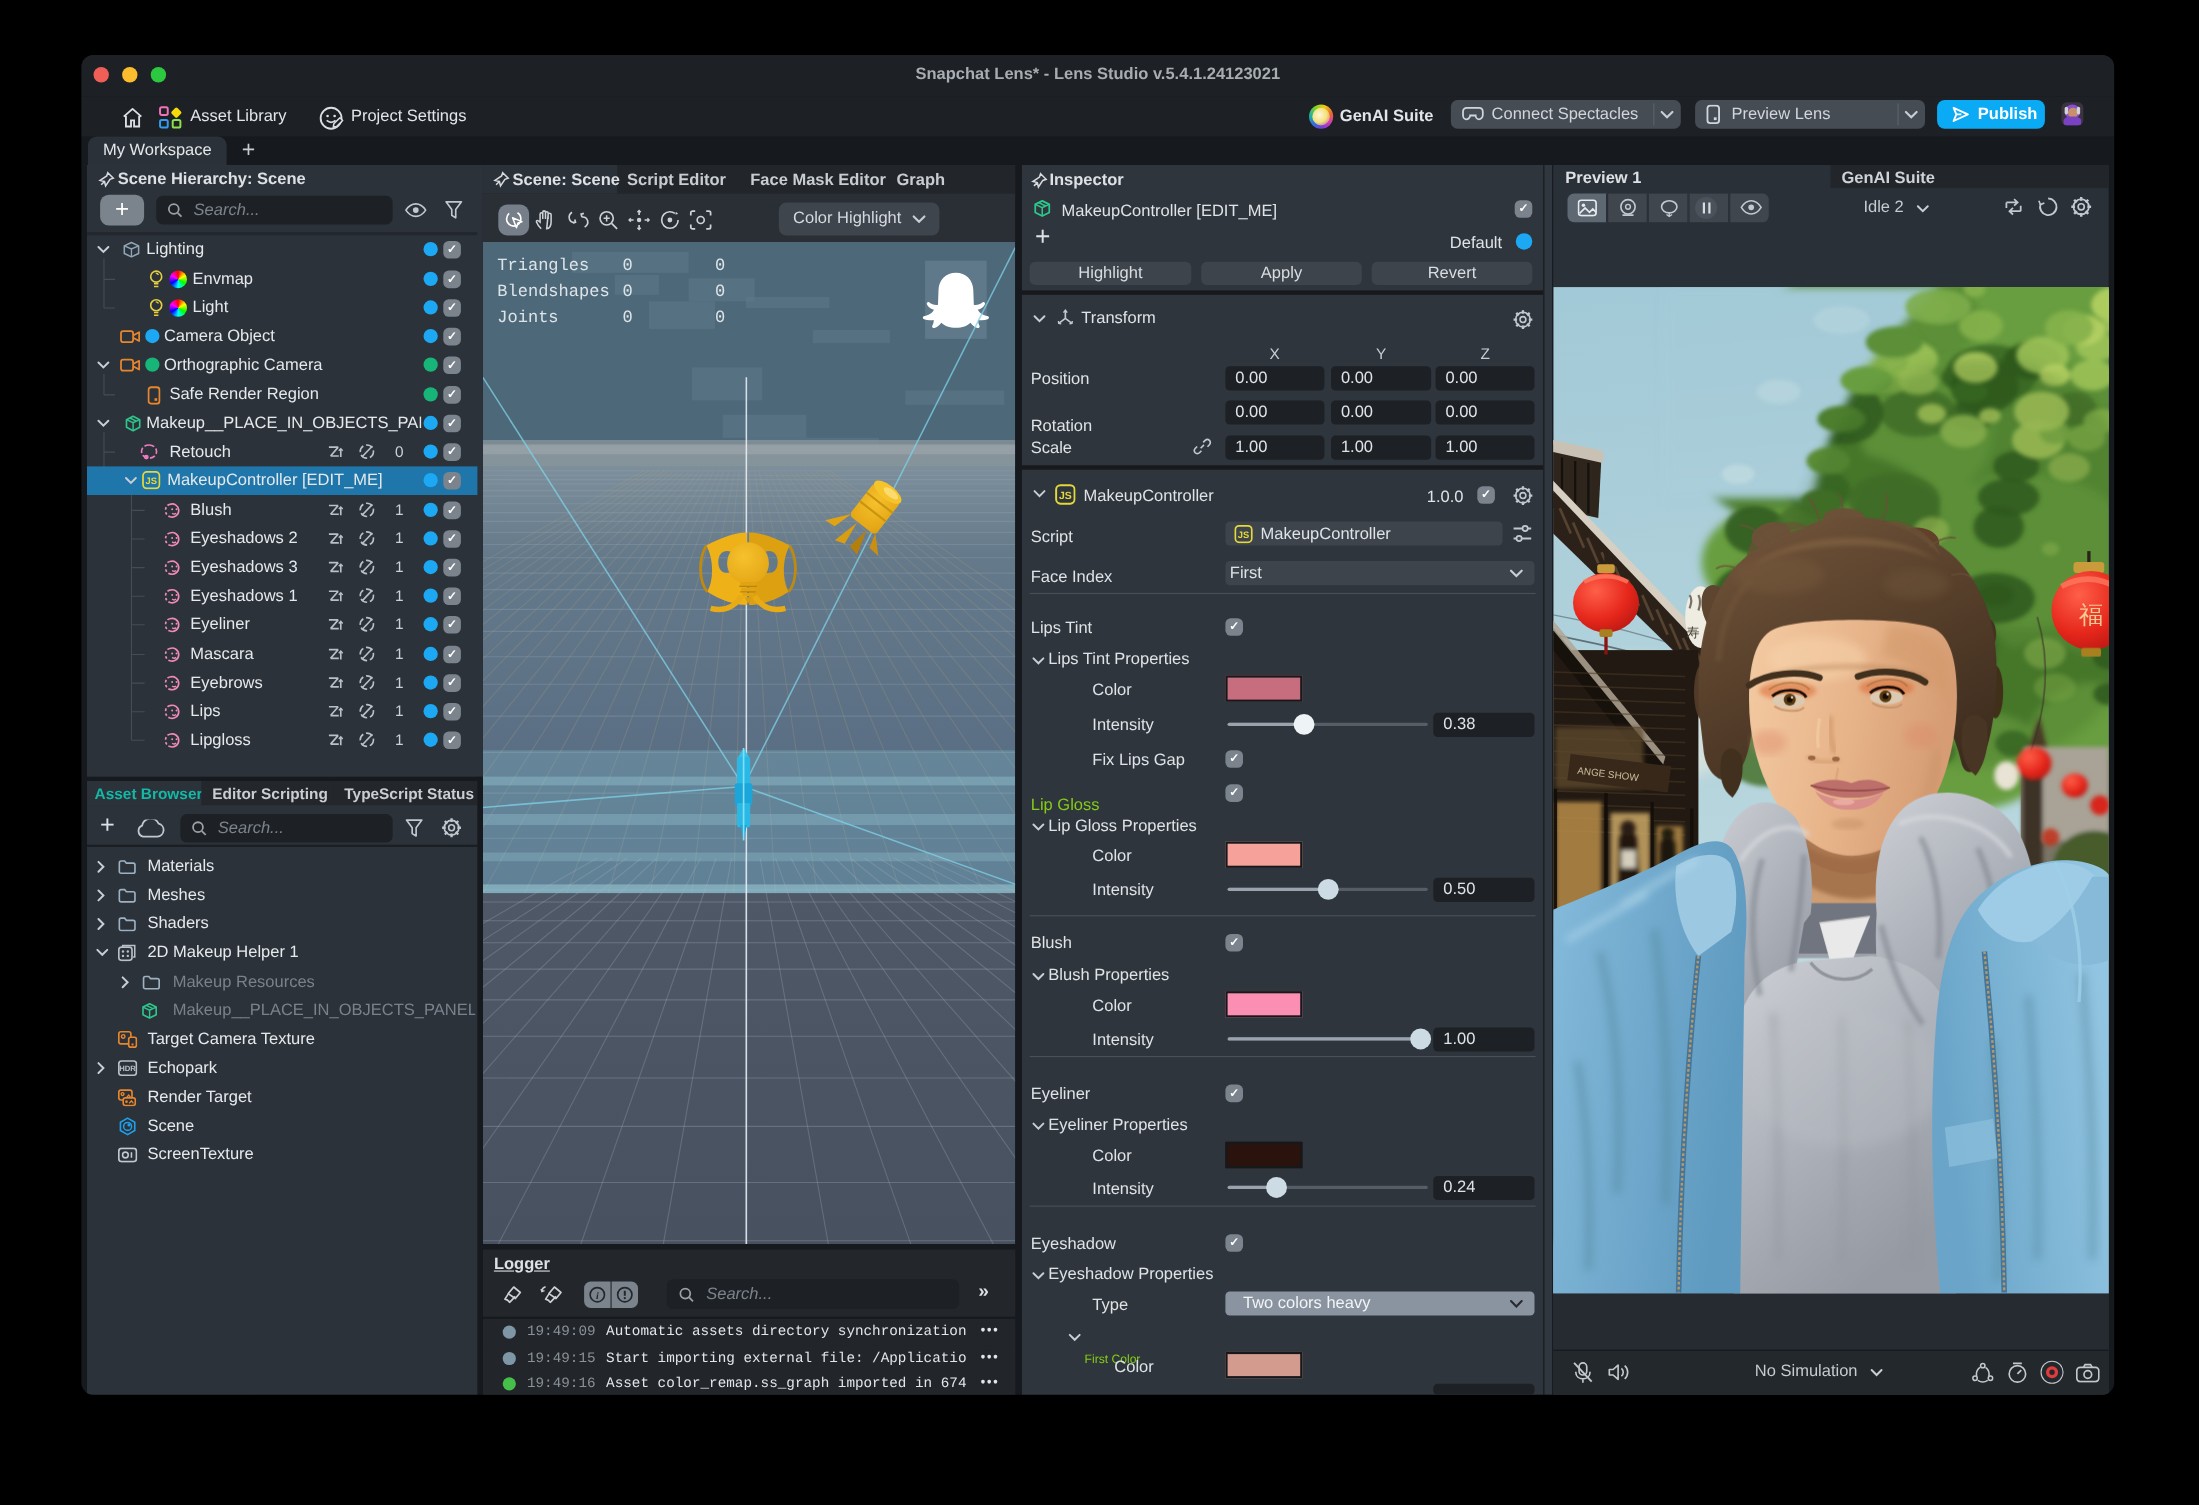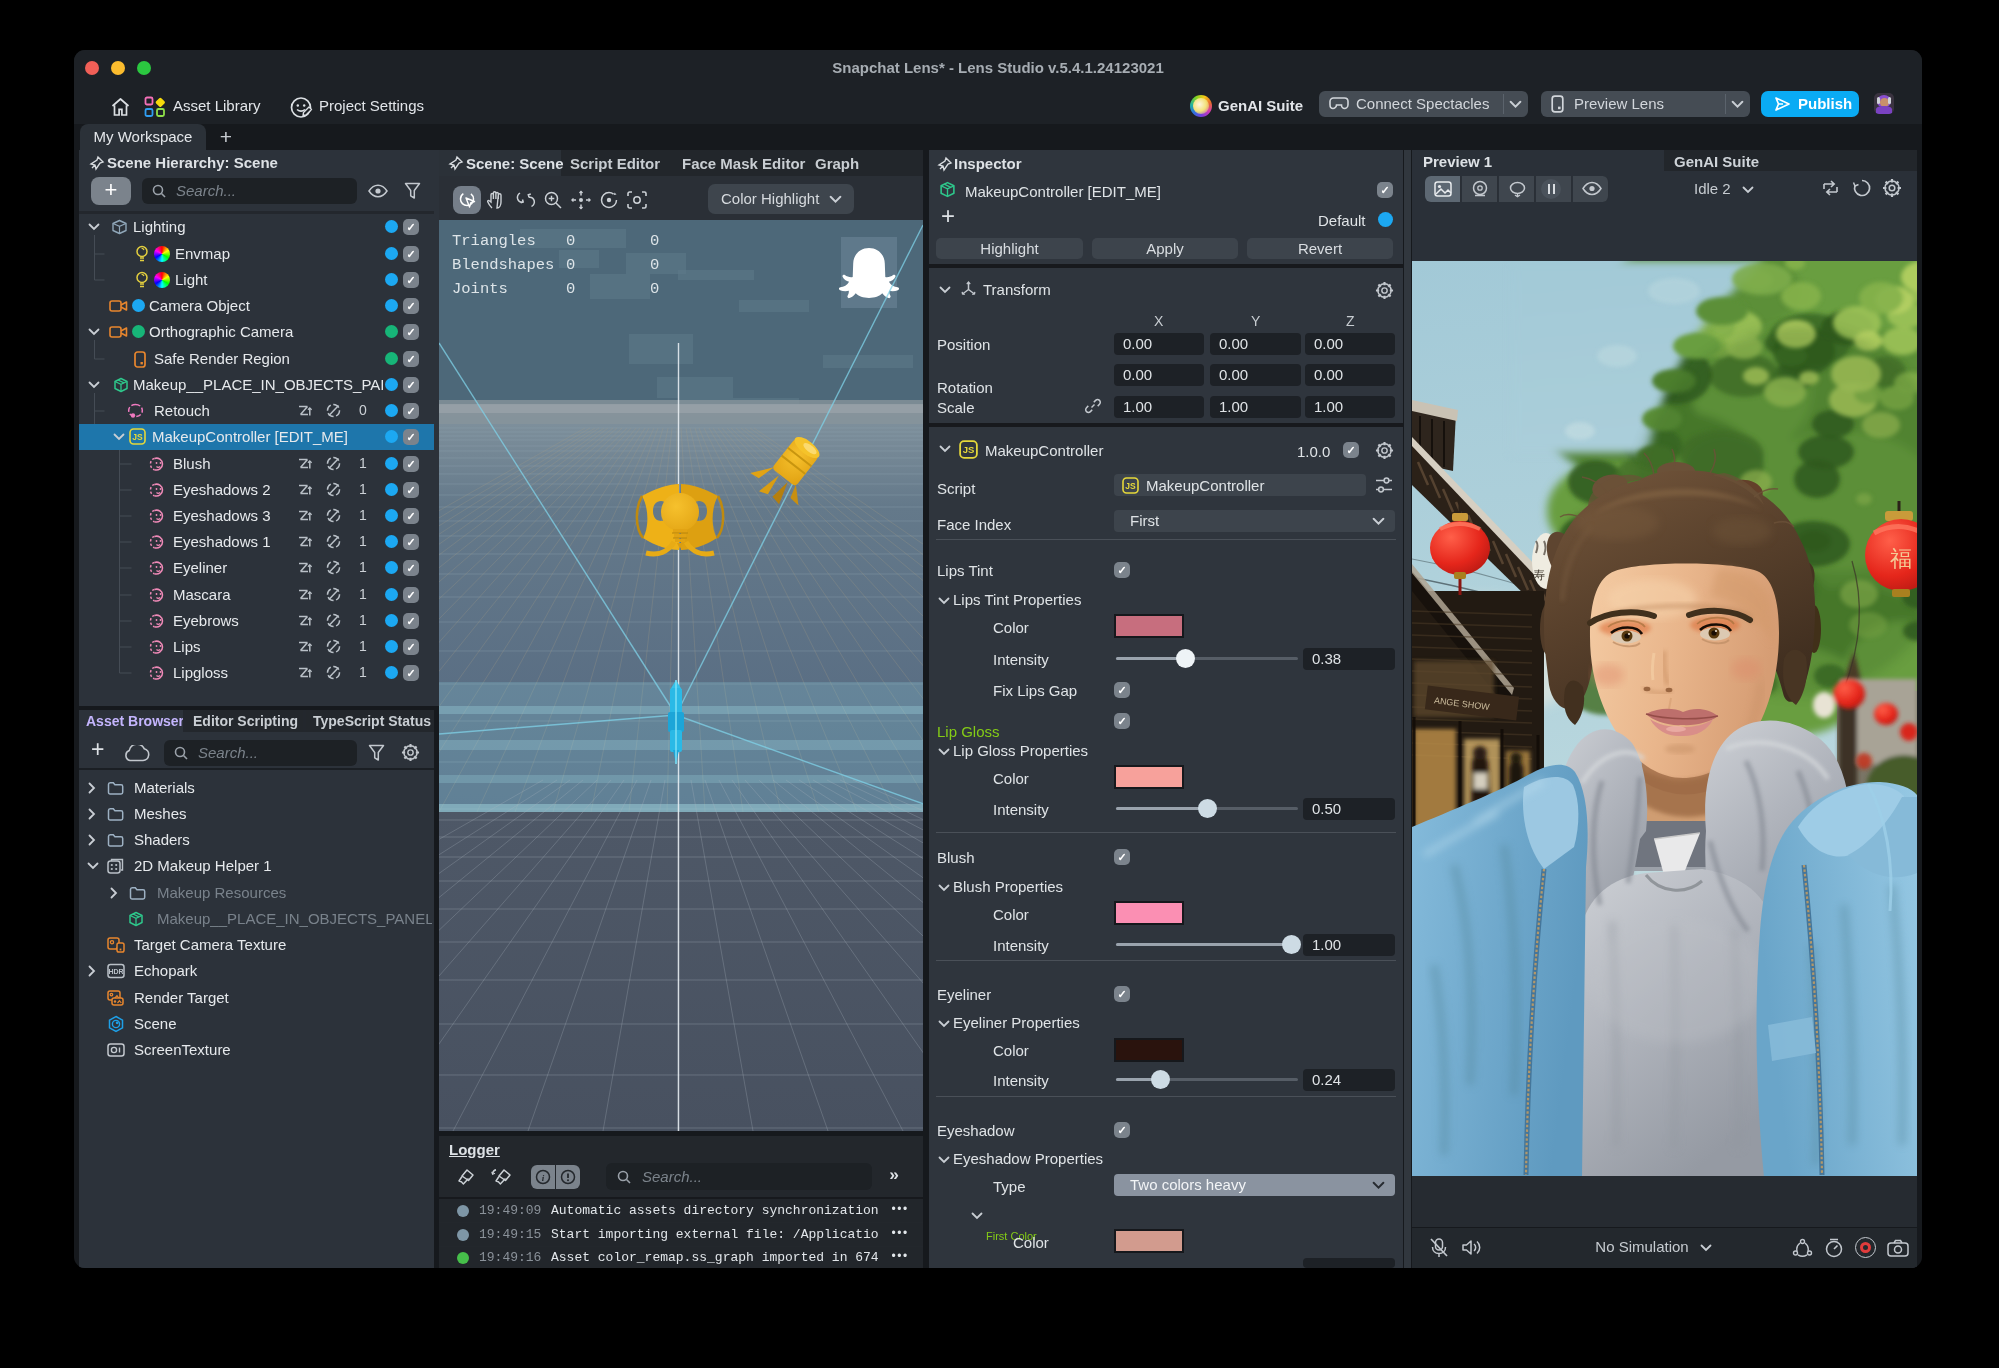--- a/index.html
+++ b/index.html
@@ -424,21 +424,21 @@
             <use href="#slash"></use>
           </svg>
           <div class="cnt" style="left:280px">1</div>
           <div class="bdot"></div>
           <div class="cbx">✓</div>
         </div>
     </div>
   </div>
 
   <div class="panel" id="assets" style="left:5px;top:660px;width:355px;height:558px;overflow:hidden;background:#23272d;">
-    <div class="abs" style="left:0;top:0;width:104px;height:22px;background:#2c323a;font-weight:bold;font-size:14px;color:#c4b5fd;line-height:22px;padding-left:7px;overflow:hidden;white-space:nowrap;">Asset Browser</div>
+    <div class="abs" style="left:0;top:0;width:104px;height:22px;background:#2c323a;font-weight:bold;font-size:14px;color:#14b8a6;line-height:22px;padding-left:7px;overflow:hidden;white-space:nowrap;">Asset Browser</div>
     <div class="abs" style="left:107px;top:0;width:117px;height:22px;background:#23272c;font-weight:bold;font-size:14px;color:#c9ced3;line-height:22px;padding-left:7px;overflow:hidden;white-space:nowrap;">Editor Scripting</div>
     <div class="abs" style="left:227px;top:0;width:128px;height:22px;background:#23272c;font-weight:bold;font-size:14px;color:#c9ced3;line-height:22px;padding-left:7px;overflow:hidden;white-space:nowrap;">TypeScript Status</div>
     <div class="abs" style="left:0;top:22px;width:355px;height:36px;background:#2c323a;"></div>
     <div class="abs" style="left:12px;top:26px;width:20px;height:26px;color:#dde1e5;font-size:23px;line-height:26px;">+</div>
     <svg class="abs" style="left:44px;top:35px" width="28" height="17" viewBox="0 0 28 17">
         <path d="M7 15.5h13a6 6 0 001.2-11.8A8 8 0 006.2 5.6 5.2 5.2 0 007 15.5z" stroke="#c3c8ce" stroke-width="1.6" fill="none"></path>
       </svg>
     <div class="srch" style="left:85px;top:30px;width:193px;height:26px;line-height:26px;padding-left:34px;">Search...</div>
     <svg class="abs" style="left:94px;top:35px" width="16" height="16" viewBox="0 0 16 16">
         <circle cx="7" cy="7" r="4.5" stroke="#9aa1a9" stroke-width="1.6" fill="none"></circle>
@@ -926,21 +926,21 @@
       </svg>
       <div class="abs" style="left:217px;top:327px;font-size:15px;color:#dfe3e6;white-space:nowrap;">MakeupController</div>
       <svg class="abs" style="left:446px;top:327px" width="18" height="16" viewBox="0 0 18 16">
         <g stroke="#c3c8ce" stroke-width="1.7">
           <path d="M1 3.5h16M1 12.5h16"></path>
         </g>
         <circle cx="11.5" cy="3.5" r="2.4" fill="#3d444c" stroke="#c3c8ce" stroke-width="1.5"></circle>
         <circle cx="6" cy="12.5" r="2.4" fill="#3d444c" stroke="#c3c8ce" stroke-width="1.5"></circle>
       </svg>
       <div class="abs" style="left:8px;top:366px;font-size:15px;color:#dfe3e6;white-space:nowrap;">Face Index</div>
-      <div class="abs" style="left:185px;top:360px;width:281px;height:22px;background:#3d444c;border-radius:4px;font-size:15px;color:#dfe3e6;line-height:22px;padding-left:16px;">First</div>
+      <div class="abs" style="left:185px;top:360px;width:281px;height:22px;background:#3d444c;border-radius:4px;font-size:15px;color:#dfe3e6;line-height:22px;padding-left:4px;">First</div>
       <svg class="abs" style="left:443px;top:367px" width="13" height="9" viewBox="0 0 12 8">
         <use href="#chev"></use>
       </svg>
       <div class="abs" style="left:7px;top:389px;width:460px;height:1px;background:#4a5058;"></div>
       <div class="abs" style="left:8px;top:412px;font-size:15px;color:#dfe3e6;white-space:nowrap;">Lips Tint</div>
       <div class="cbx" style="left:185px;top:412px;">✓</div>
       <svg class="abs" style="left:9px;top:447px" width="12" height="8">
         <use href="#chev"></use>
       </svg>
       <div class="abs" style="left:24px;top:441px;font-size:15px;color:#dfe3e6;white-space:nowrap;">Lips Tint Properties</div>

